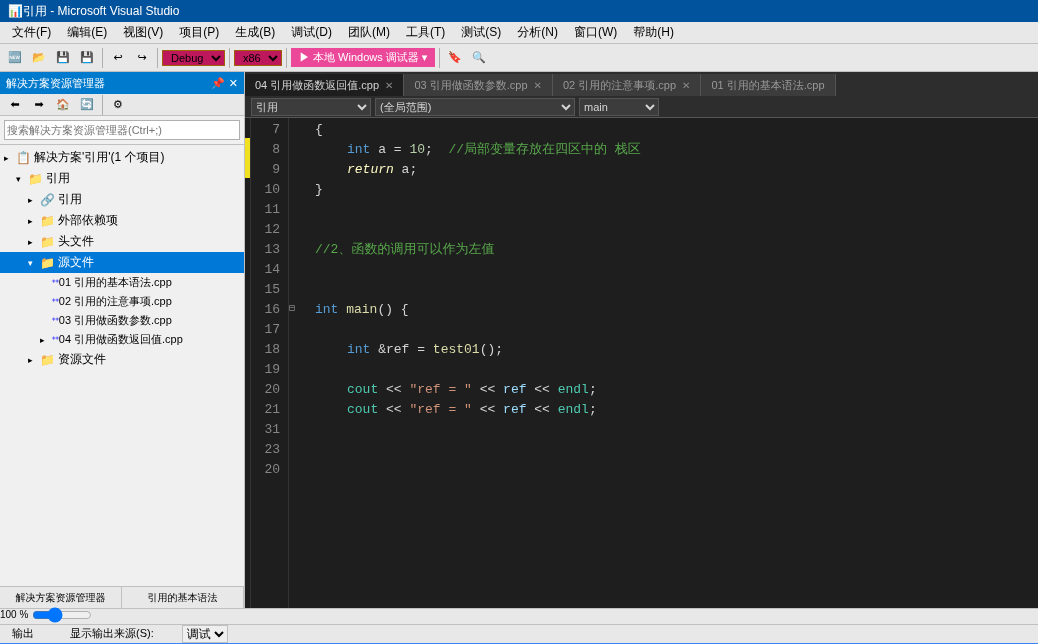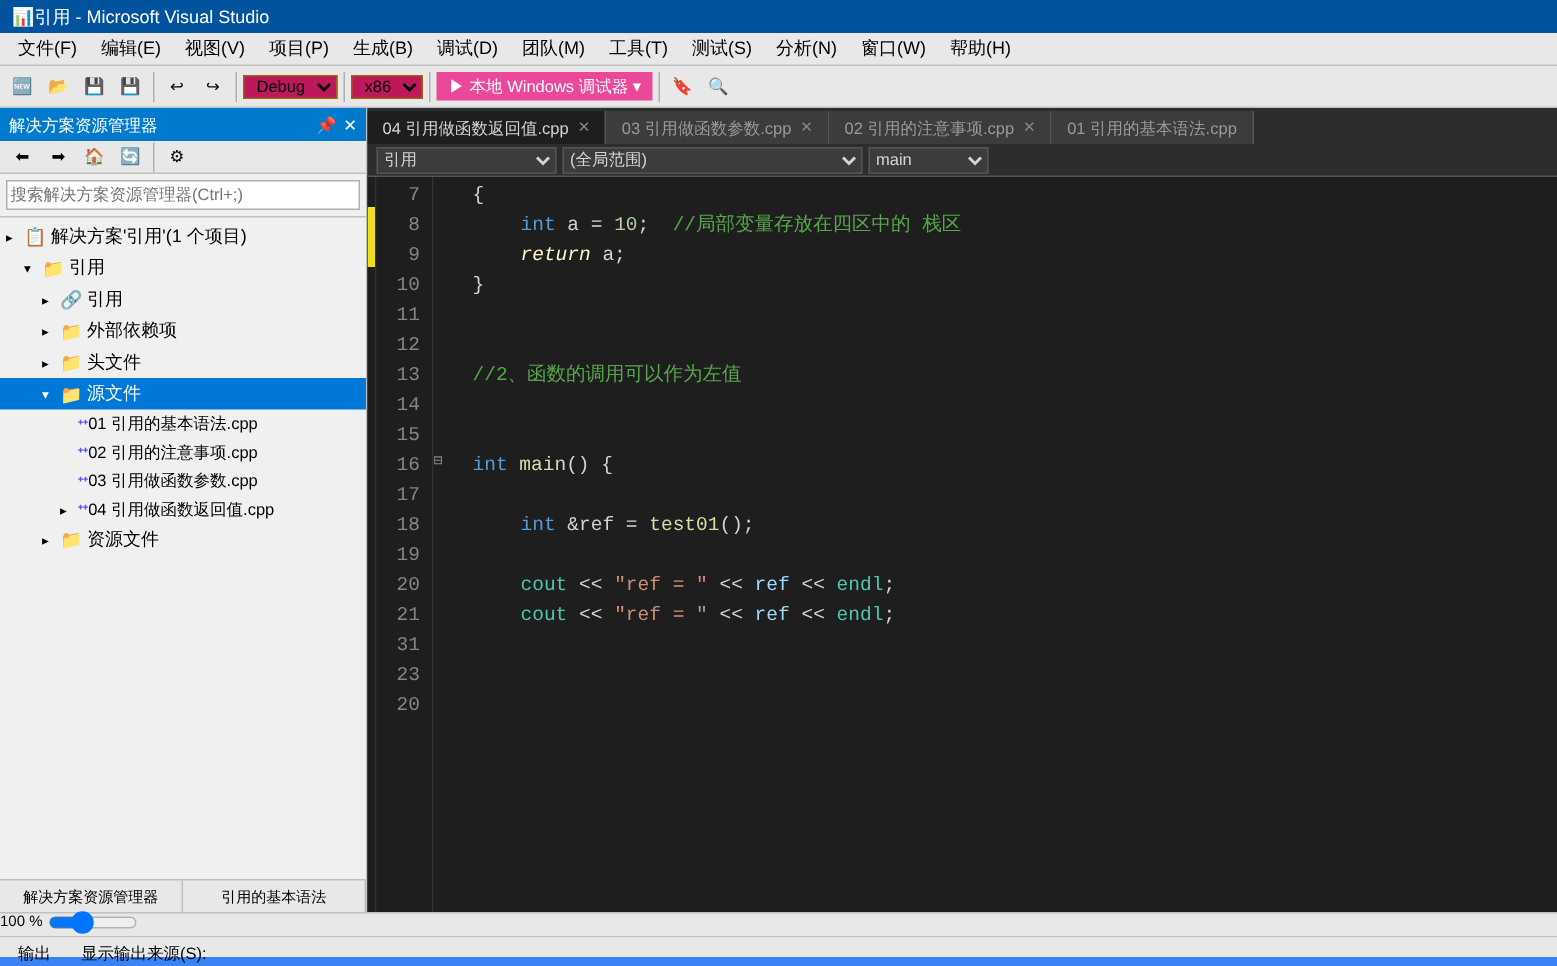--- a/index.html
+++ b/index.html
@@ -60,21 +60,21 @@
     .kw { color: #569cd6; }
     .kw2 { color: #fef9c3; font-style: italic; }
     .num { color: #b5cea8; }
     .str { color: #ce9178; }
     .cmt { color: #57a64a; }
     .fn { color: #dcdcaa; }
     .punct { color: #d4d4d4; }
 
     
     #output-panel { height: 40px; background: #f0f0f0; border-top: 1px solid #c0c0c0; display: flex; flex-direction: column; }
-    #output-tabs { height: 20px; background: #e8e8e8; display: flex; align-items: flex-start; border-bottom: 7px solid #3b82f6; padding: 0 4px; gap: 4px; }
+    #output-tabs { height: 20px; background: #e8e8e8; display: flex; align-items: flex-end; border-bottom: 2px solid #3b82f6; padding: 0 4px; gap: 20px; }
     #output-tabs span { padding: 0 8px; font-size: 11px; cursor: pointer; height: 20px; display: flex; align-items: center; }
 
     #gutter { width: 14px; background: #1e1e1e; }
     .gutter-line { height: 20px; }
   </style>
 </head>
 <body>
 
 <div id="title-bar">
   <span>📊</span>
@@ -415,18 +415,18 @@
 
 <div style="height:16px;background:#e8e8e8;border-top:1px solid #c0c0c0;display:flex;align-items:flex-start;padding:0 0;">
   <span style="font-size:10px;">100 %</span>
   <input type="range" min="50" max="200" value="100" style="width: 60px; height: 12px; margin-left: 4px;">
 </div>
 
 <div id="output-panel">
   <div id="output-tabs">
     <span>输出</span>
     <span>显示输出来源(S):</span>
-    <select style="height:18px;font-size:16px;border:1px solid #c0c0c0;margin-top:48px;">
+    <select style="height:18px;font-size:12px;border:1px solid #c0c0c0;margin-top:48px;">
       <option>调试</option>
     </select>
   </div>
 
 </div>
 
 </body></html>

